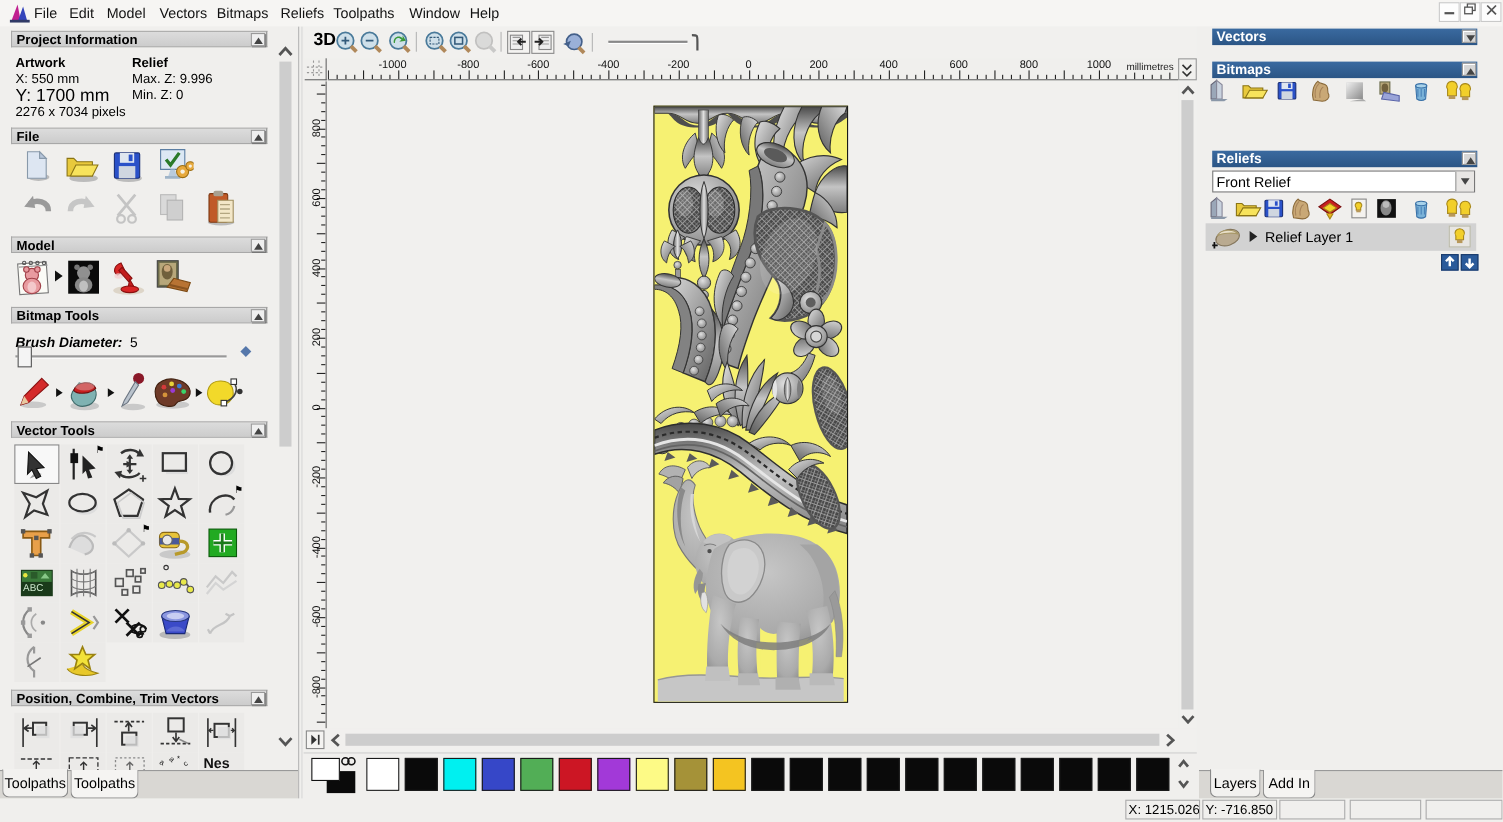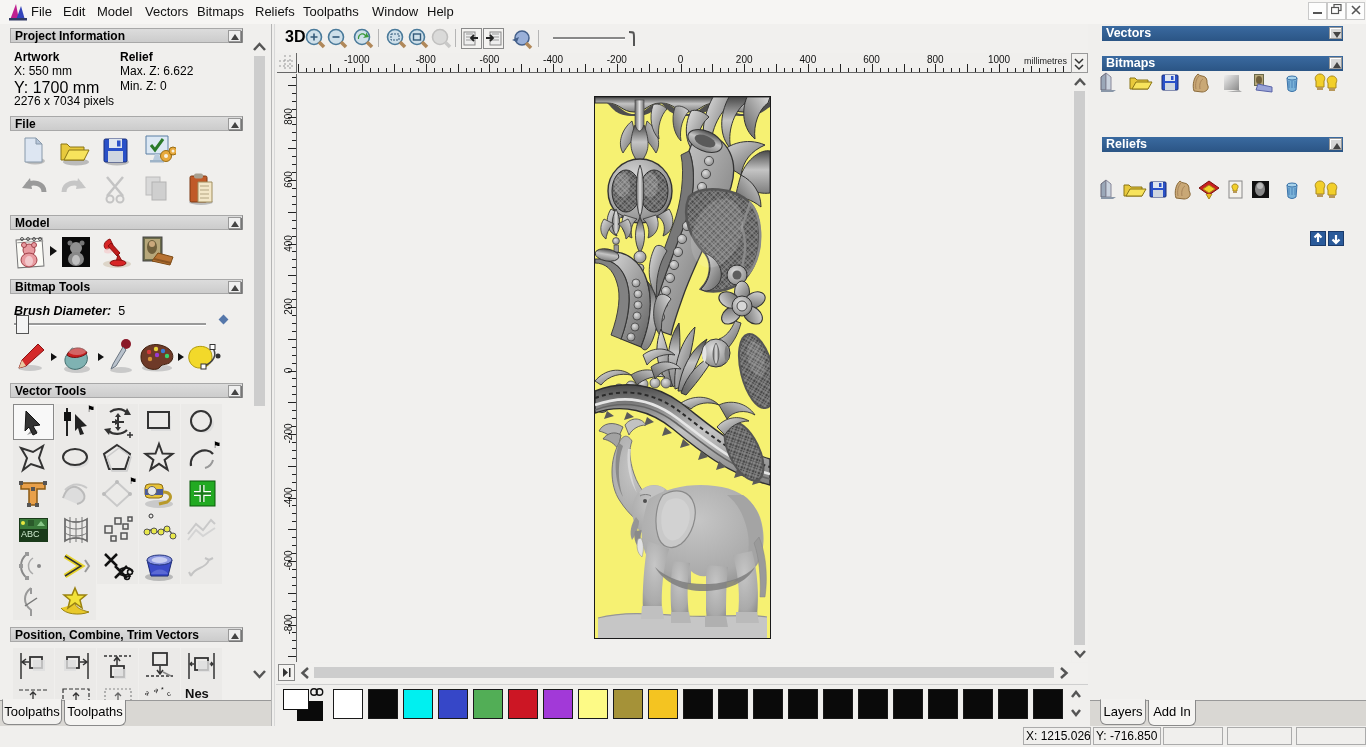--- a/index.html
+++ b/index.html
@@ -74,21 +74,21 @@
 
  <div class="hdr" style="top:4px">
         <b>Project Information</b>
         <div class="hbtn">
           <div class="tri-u"></div>
         </div>
       </div>
  <div class="abs" style="left:14px;top:26px;font-weight:bold;font-size:12px">Artwork</div>
  <div class="abs" style="left:120px;top:26px;font-weight:bold;font-size:12px">Relief</div>
  <div class="abs" style="left:14px;top:40px;font-size:12px">X: 550 mm</div>
- <div class="abs" style="left:120px;top:40px;font-size:12px">Max. Z: 6.622</div>
+ <div class="abs" style="left:120px;top:40px;font-size:12px">Max. Z: 9.996</div>
  <div class="abs" style="left:14px;top:55px;font-size:16px">Y: 1700 mm</div>
  <div class="abs" style="left:120px;top:55px;font-size:12px">Min. Z: 0</div>
  <div class="abs" style="left:14px;top:70px;font-size:12px">2276 x 7034 pixels</div>
 
  <div class="hdr" style="top:92px">
         <b>File</b>
         <div class="hbtn">
           <div class="tri-u"></div>
         </div>
       </div>
@@ -1120,20 +1120,26 @@
           <path d="M20 5 C16 5 14 9 16 12 L16 17 L24 17 L24 12 C26 9 24 5 20 5 Z" fill="#f2cf2a" stroke="#a8881a"></path>
           <rect x="17" y="17" width="6" height="3" fill="#b8985a"></rect>
         </g>
  </svg>
  <div class="bhdr" style="top:137px">
         <b>Reliefs</b>
         <div class="bbtn">
           <div class="tri-u" style="left:2.5px;top:4px"></div>
         </div>
       </div>
+ <div class="abs" style="left:12px;top:155px;width:239px;height:20px;background:#fff;border:1px solid #777">
+   <span class="abs" style="left:3px;top:2px;font-size:13px">Front Relief</span>
+   <div class="abs" style="right:0px;top:0px;width:17px;height:18px;background:#e8e6e4;border-left:1px solid #999">
+          <div class="tri-d" style="left:4px;top:6px"></div>
+        </div>
+ </div>
 
  <svg class="abs" style="left:8px;top:178px" width="248" height="23" viewBox="0 0 248 23">
   <g>
           <path d="M3 19 L3 6 L8 2 L8 19 Z" fill="#9aa7b8" stroke="#667"></path>
           <path d="M8 19 L8 2 L13 6 L13 19 Z" fill="#c9d2de" stroke="#889"></path>
           <path d="M3 19 H18 L15 21 H3 Z" fill="#8a97a8"></path>
         </g>
   <g transform="translate(24,0)">
           <path d="M2 18 L2 7 L7 7 L9 9 L20 9 L20 18 Z" fill="#e8c93c" stroke="#8a7414"></path>
           <path d="M4 18 L8 11 L24 11 L20 18 Z" fill="#f7e35c" stroke="#8a7414"></path>
@@ -1168,20 +1174,33 @@
           <ellipse cx="10" cy="7" rx="5" ry="2" fill="#a8d2ea" stroke="#3a72a8"></ellipse>
           <path d="M7 10 V17 M10 10 V17 M13 10 V17" stroke="#4a82b8"></path>
         </g>
   <g transform="translate(214,0)">
           <path d="M8 3 C4 3 2 7 4 10 L4 16 L12 16 L12 10 C14 7 12 3 8 3 Z" fill="#f2cf2a" stroke="#a8881a"></path>
           <rect x="5" y="16" width="6" height="3" fill="#b8985a"></rect>
           <path d="M20 5 C16 5 14 9 16 12 L16 17 L24 17 L24 12 C26 9 24 5 20 5 Z" fill="#f2cf2a" stroke="#a8881a"></path>
           <rect x="17" y="17" width="6" height="3" fill="#b8985a"></rect>
         </g>
  </svg>
+ <div class="layerrow" style="top:203px">
+  <svg class="abs" style="left:6px;top:1px" width="28" height="24" viewBox="0 0 28 24">
+   <ellipse cx="14" cy="12" rx="11" ry="7" transform="rotate(-18 14 12)" fill="#b9aa90" stroke="#84765c"></ellipse>
+   <path d="M5 10 C8 4 20 4 24 9 C20 7 9 8 5 10 Z" fill="#e8dfc8" stroke="#a89868"></path>
+   <path d="M2 16 V22 M-1 19 H5" stroke="#111" stroke-width="1.6"></path>
+  </svg>
+  <div class="abs" style="left:40px;top:7px;width:0;height:0;border-top:5px solid transparent;border-bottom:5px solid transparent;border-left:7px solid #222"></div>
+  <span class="abs" style="left:54px;top:5px">Relief Layer 1</span>
+  <div class="abs" style="right:5px;top:2px;width:20px;height:20px;background:#e8e6e2;border:1px solid #b8b8a8"><svg width="18" height="18" viewBox="0 0 18 18">
+            <path d="M9 2 C5.5 2 3.5 5.5 5.5 8.5 L5.5 12 L12.5 12 L12.5 8.5 C14.5 5.5 12.5 2 9 2 Z" fill="#f2cf2a" stroke="#a8881a"></path>
+            <rect x="6.5" y="12" width="5" height="3" fill="#b8985a"></rect>
+          </svg></div>
+ </div>
  <div class="abs" style="left:220px;top:231px;width:16px;height:15px;background:#2a5a9a;border:1px solid #1a3a6a"><svg width="14" height="13">
           <path d="M7 2 L7 10 M3.5 5.5 L7 2 L10.5 5.5" stroke="#fff" stroke-width="2.2" fill="none"></path>
         </svg></div>
  <div class="abs" style="left:238px;top:231px;width:16px;height:15px;background:#2a5a9a;border:1px solid #1a3a6a"><svg width="14" height="13">
           <path d="M7 3 L7 11 M3.5 7.5 L7 11 L10.5 7.5" stroke="#fff" stroke-width="2.2" fill="none"></path>
         </svg></div>
 
  <div class="abs" style="left:0px;top:700px;width:276px;height:26px;background:#d9d7d3;border-top:1px solid #999"></div>
  <div class="tab" style="left:10px;top:700px;width:46px;background:#f2f1ef;z-index:2;border-top:1px solid #f2f1ef;margin-top:-1px">Layers</div>
  <div class="tab" style="left:58px;top:700px;width:48px;background:#f5f4f2;z-index:1">Add In</div>

